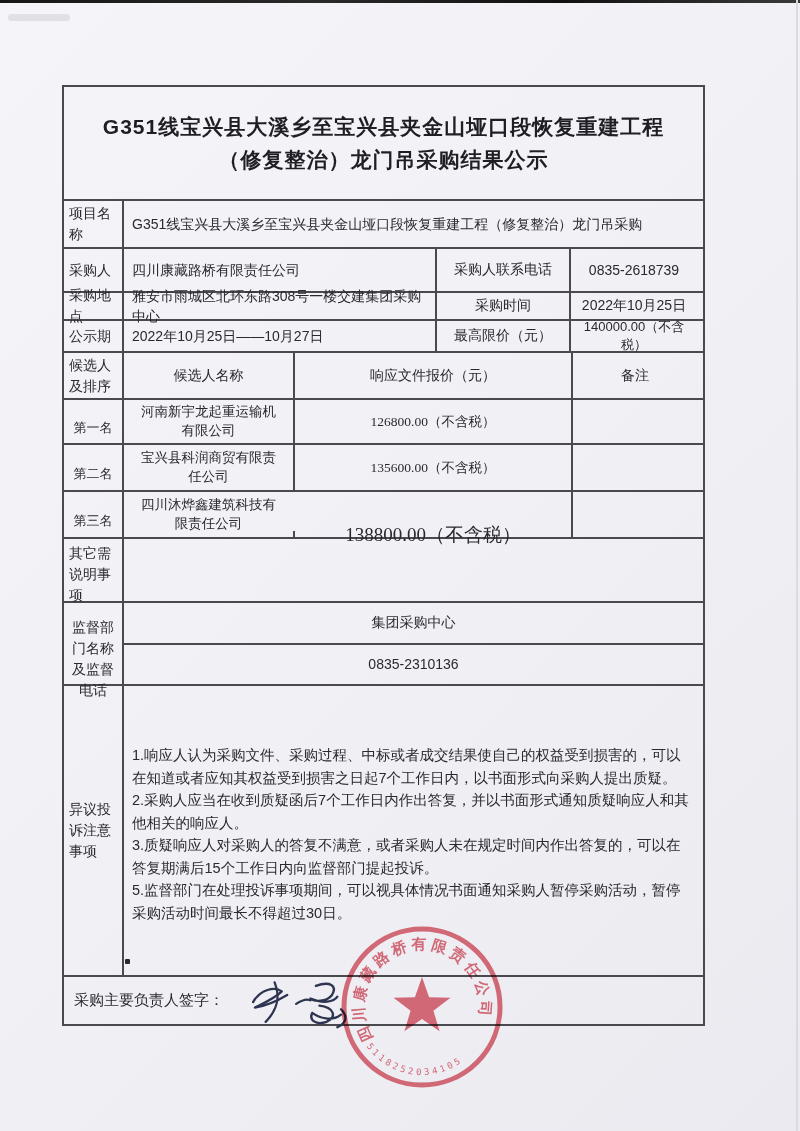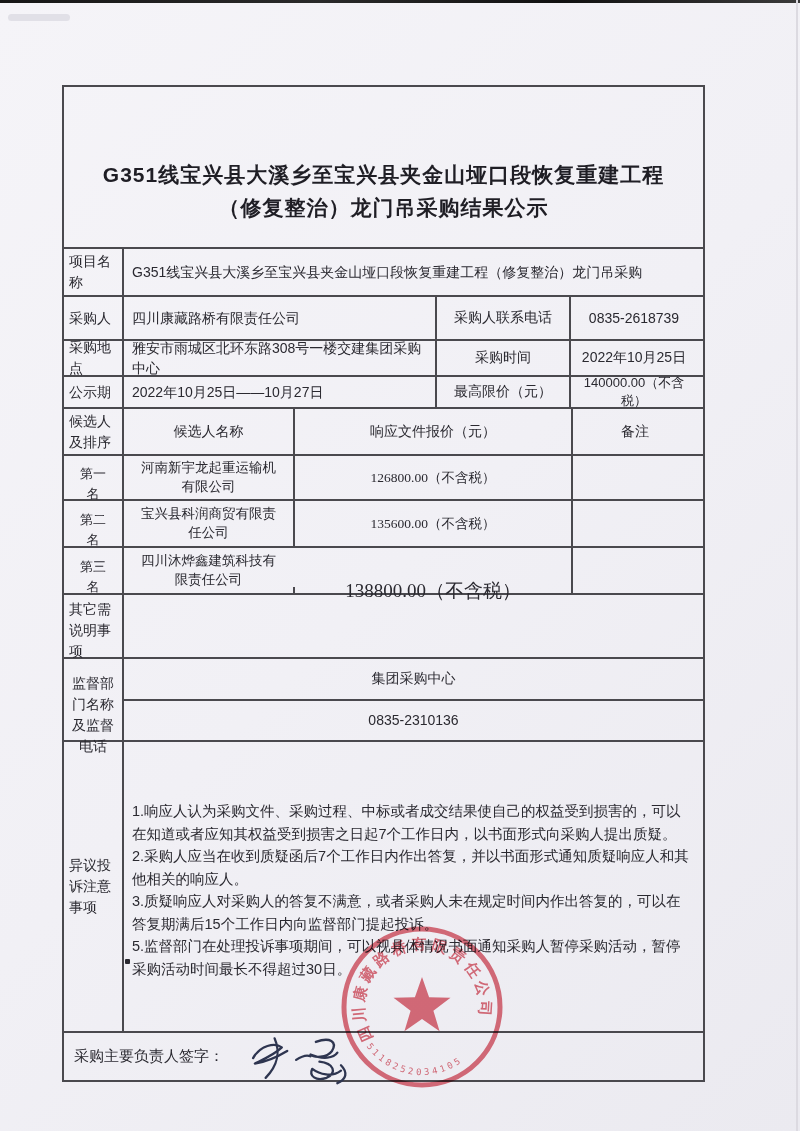--- a/index.html
+++ b/index.html
@@ -49,30 +49,29 @@
   .w134{width:134px;flex:none;}
   .w128{width:128px;flex:none;}
   .w171{width:171px;flex:none;}
   .w278{width:278px;flex:none;font-family:Liberation Serif, serif;}
   .w126{width:126px;flex:none;}
   .grow{flex:1;}
   .title-row{
     height:112px;flex-direction:column;
     justify-content:center;align-items:center;
     border-top:none;
-    margin-top:48px;
   }
   .title-line{
     font-size:21px;font-weight:bold;letter-spacing:1px;
     line-height:33px;color:#1f1e25;text-align:center;
   }
-  .h48{height:48px;} .h44{height:44px;} .h46{height:36px;} .h32{height:32px;}
+  .h48{height:48px;} .h44{height:44px;} .h46{height:28px;} .h32{height:32px;}
   .h47{height:47px;} .h45{height:45px;} .h64{height:64px;} .h83{height:83px;}
   .h291{height:291px;} .h49{height:49px;}
-  .rank{font-size:13px;justify-content:center;text-align:center;padding:4px 12px;margin-top:12px;}
+  .rank{font-size:13px;justify-content:center;text-align:center;padding:4px 2px;margin-top:12px;}
   .name{font-size:13.5px;padding:4px 16px;line-height:1.4;justify-content:center;text-align:center;}
   .sup-right{flex:1;display:flex;flex-direction:column;border-left:2px solid var(--line);}
   .sup-sub{flex:1;display:flex;align-items:center;justify-content:center;text-align:center;}
   .sup-sub + .sup-sub{border-top:2px solid var(--line);}
   .objection-content{
     flex:1;border-left:2px solid var(--line);
     display:block;padding:58px 10px 20px 8px;
     font-size:14.5px;line-height:22.5px;
   }
   .objection-content div{word-break:break-all;}

